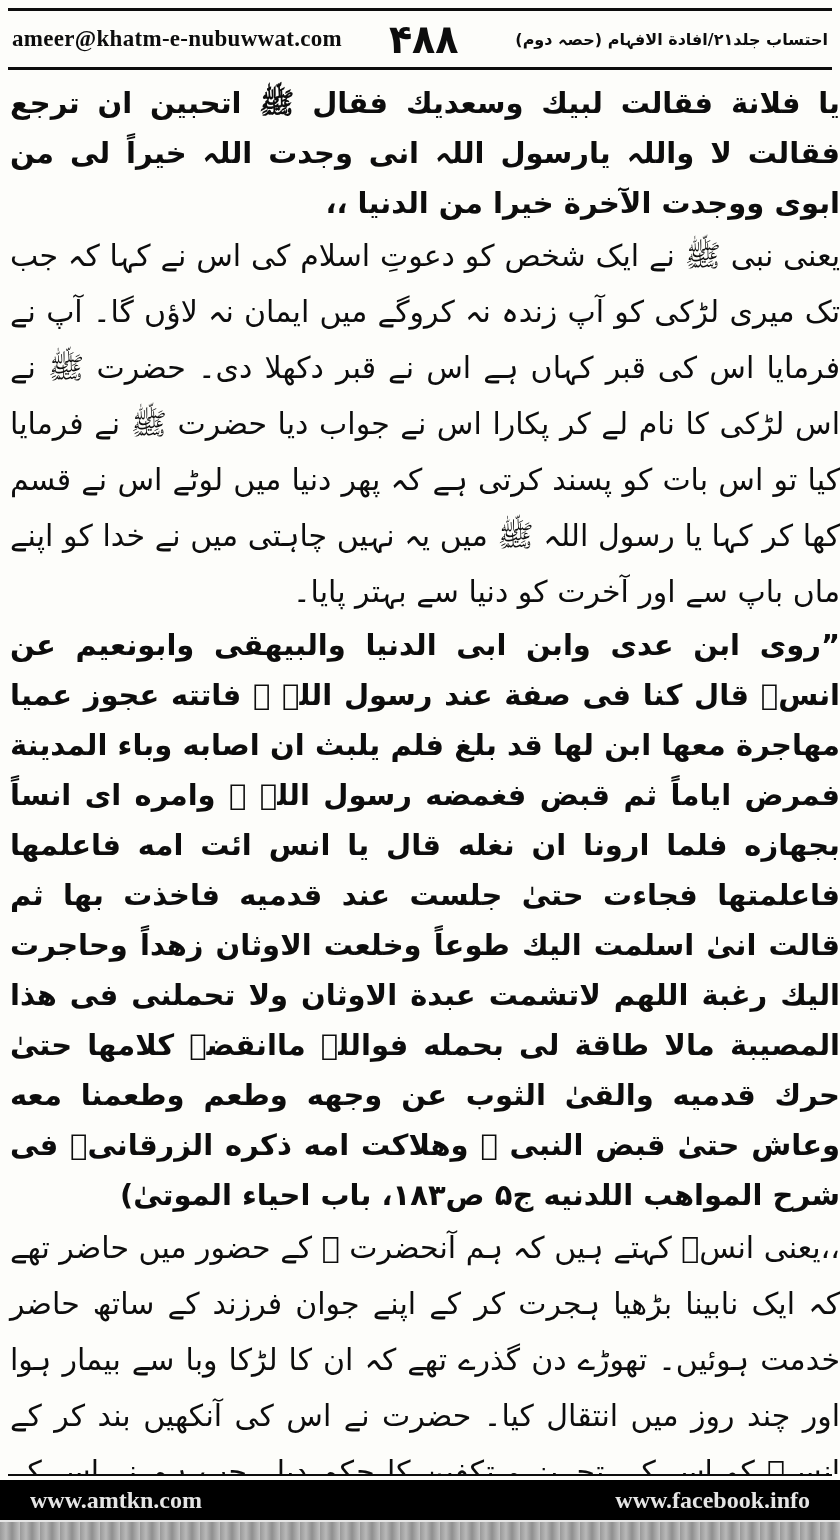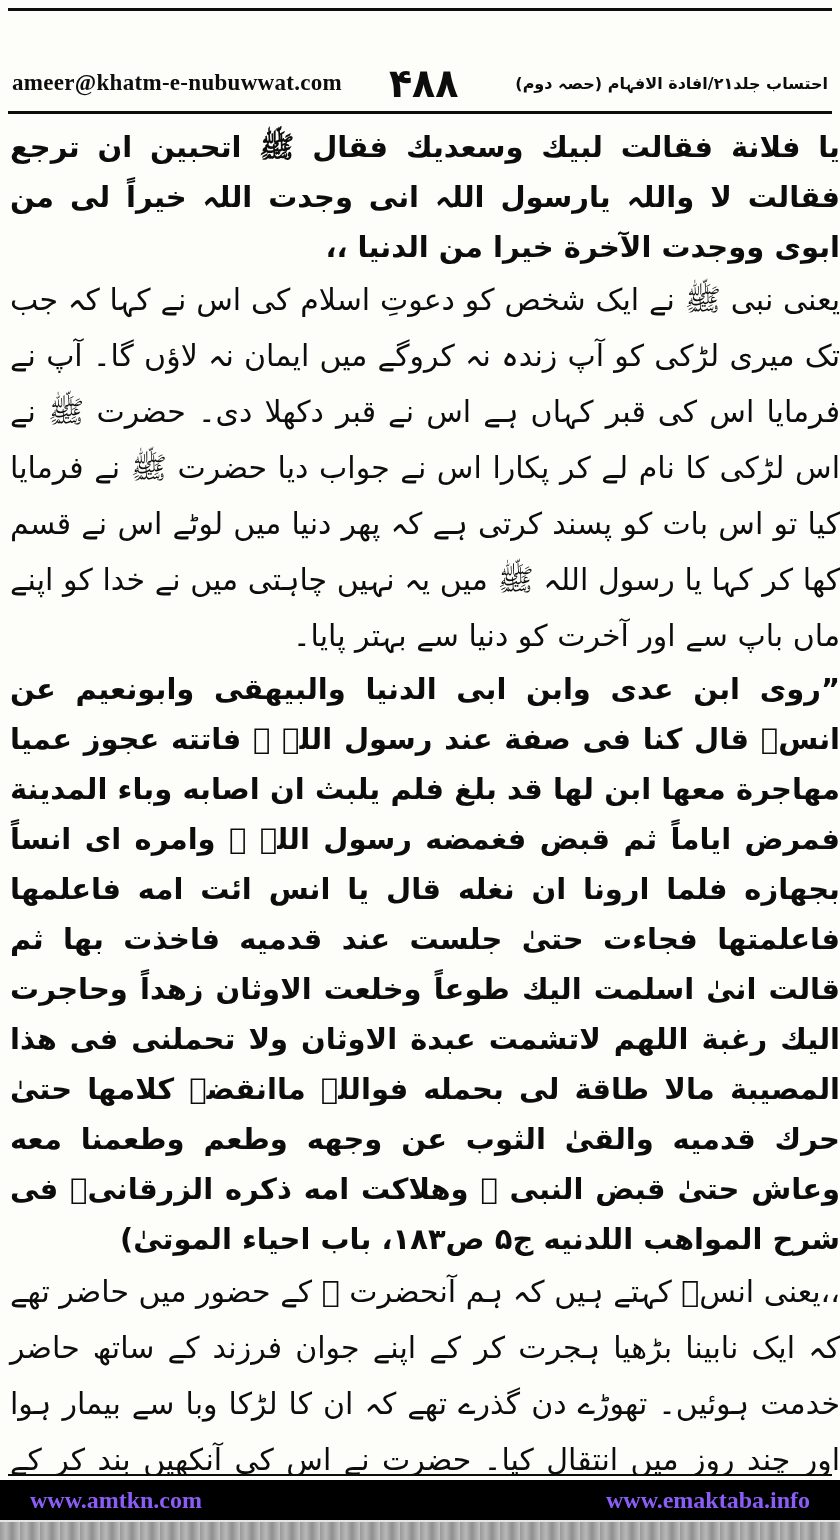--- a/index.html
+++ b/index.html
@@ -25,21 +25,20 @@
   .rule.mid { height: 3px; }
   .rule.bottom { height: 2px; margin-bottom: 4px; }
 
   header.page-header {
     flex: none;
     display: flex;
     align-items: center;
     justify-content: space-between;
     padding: 2px 12px;
     height: 52px;
-    margin-top: 44px;
   }
   .header-email {
     font-family: "Liberation Serif", serif;
     font-weight: 700;
     font-size: 23px;
     letter-spacing: 0.3px;
     direction: ltr;
   }
   .header-pagenum {
     font-family: "DejaVu Sans", sans-serif;
@@ -78,21 +77,21 @@
   p.ur {
     font-size: 30px;
     line-height: 56px;
     font-weight: 400;
   }
 
   footer.footer-bar {
     flex: none;
     height: 40px;
     background: #000;
-    color: #8b5cf6;
+    color: #e5e5e5;
     display: flex;
     align-items: center;
     justify-content: space-between;
     padding: 0 30px;
     font-family: "Liberation Serif", serif;
     font-weight: 700;
     font-size: 24px;
     direction: ltr;
   }
   .scan-strip {
@@ -124,18 +123,18 @@
     <p class="ar">یا فلانة فقالت لبیك وسعدیك فقال ﷺ اتحبین ان ترجع فقالت لا واللہ یارسول اللہ انی وجدت اللہ خیراً لی من ابوی ووجدت الآخرة خیرا من الدنیا ،،</p>
     <p class="ur">یعنی نبی ﷺ نے ایک شخص کو دعوتِ اسلام کی اس نے کہا کہ جب تک میری لڑکی کو آپ زندہ نہ کروگے میں ایمان نہ لاؤں گا۔ آپ نے فرمایا اس کی قبر کہاں ہے اس نے قبر دکھلا دی۔ حضرت ﷺ نے اس لڑکی کا نام لے کر پکارا اس نے جواب دیا حضرت ﷺ نے فرمایا کیا تو اس بات کو پسند کرتی ہے کہ پھر دنیا میں لوٹے اس نے قسم کھا کر کہا یا رسول اللہ ﷺ میں یہ نہیں چاہتی میں نے خدا کو اپنے ماں باپ سے اور آخرت کو دنیا سے بہتر پایا۔</p>
     <p class="ar">”روی ابن عدی وابن ابی الدنیا والبیهقی وابونعیم عن انسؓ قال کنا فی صفة عند رسول اللہ ﷺ فاتته عجوز عمیا مهاجرة معها ابن لها قد بلغ فلم یلبث ان اصابه وباء المدینة فمرض ایاماً ثم قبض فغمضه رسول اللہ ﷺ وامره ای انساً بجهازه فلما ارونا ان نغله قال یا انس ائت امه فاعلمها فاعلمتها فجاءت حتیٰ جلست عند قدمیه فاخذت بها ثم قالت انیٰ اسلمت الیك طوعاً وخلعت الاوثان زهداً وحاجرت الیك رغبة اللهم لاتشمت عبدة الاوثان ولا تحملنی فی هذا المصیبة مالا طاقة لی بحمله فواللہ ماانقضے کلامها حتیٰ حرك قدمیه والقیٰ الثوب عن وجهه وطعم وطعمنا معه وعاش حتیٰ قبض النبی ﷺ وهلاکت امه ذکره الزرقانیؒ فی شرح المواهب اللدنیه ج۵ ص۱۸۳، باب احیاء الموتیٰ)</p>
     <p class="ur">،،یعنی انسؓ کہتے ہیں کہ ہم آنحضرت ﷺ کے حضور میں حاضر تھے کہ ایک نابینا بڑھیا ہجرت کر کے اپنے جوان فرزند کے ساتھ حاضر خدمت ہوئیں۔ تھوڑے دن گذرے تھے کہ ان کا لڑکا وبا سے بیمار ہوا اور چند روز میں انتقال کیا۔ حضرت نے اس کی آنکھیں بند کر کے انسؓ کو اس کی تجہیز و تکفین کا حکم دیا۔ جب ہم نے اس کے غسل کا ارادہ کیا تو حضرت نے فرمایا کہ اس کی ماں کو خبر کر دو چنانچہ سنتے ہی وہ آئیں اور اپنے لڑکے کے پیروں کے پاس بیٹھ کر اس کے دونوں قدم پکڑے اور کہنے لگیں یا اللہ میں خوشی سے اسلام لائی تھی اور بے رغبتی سے بتوں کو چھوڑ دیا تھا اور کمال رغبت سے تیری طرف ہجرت کی تھی یا اللہ ایسا مت کر کہ بت پرست دشمن ہنسیں اور اس مصیبت میں وہ بار مجھ پر مت ڈال جس کے اٹھانے کی مجھ میں طاقت نہیں۔ انسؓ کہتے ہیں کہ ہنوز یہ کلام پورا نہیں ہوا تھا کہ اس لڑکے نے</p>
   </main>
 
   <div class="rule bottom"></div>
 
   <footer class="footer-bar">
     <span>www.amtkn.com</span>
-    <span>www.emaktaba.info</span>
+    <span>www.facebook.info</span>
   </footer>
 
   <div class="scan-strip"></div>
 
 </div>
 
 </body></html>

